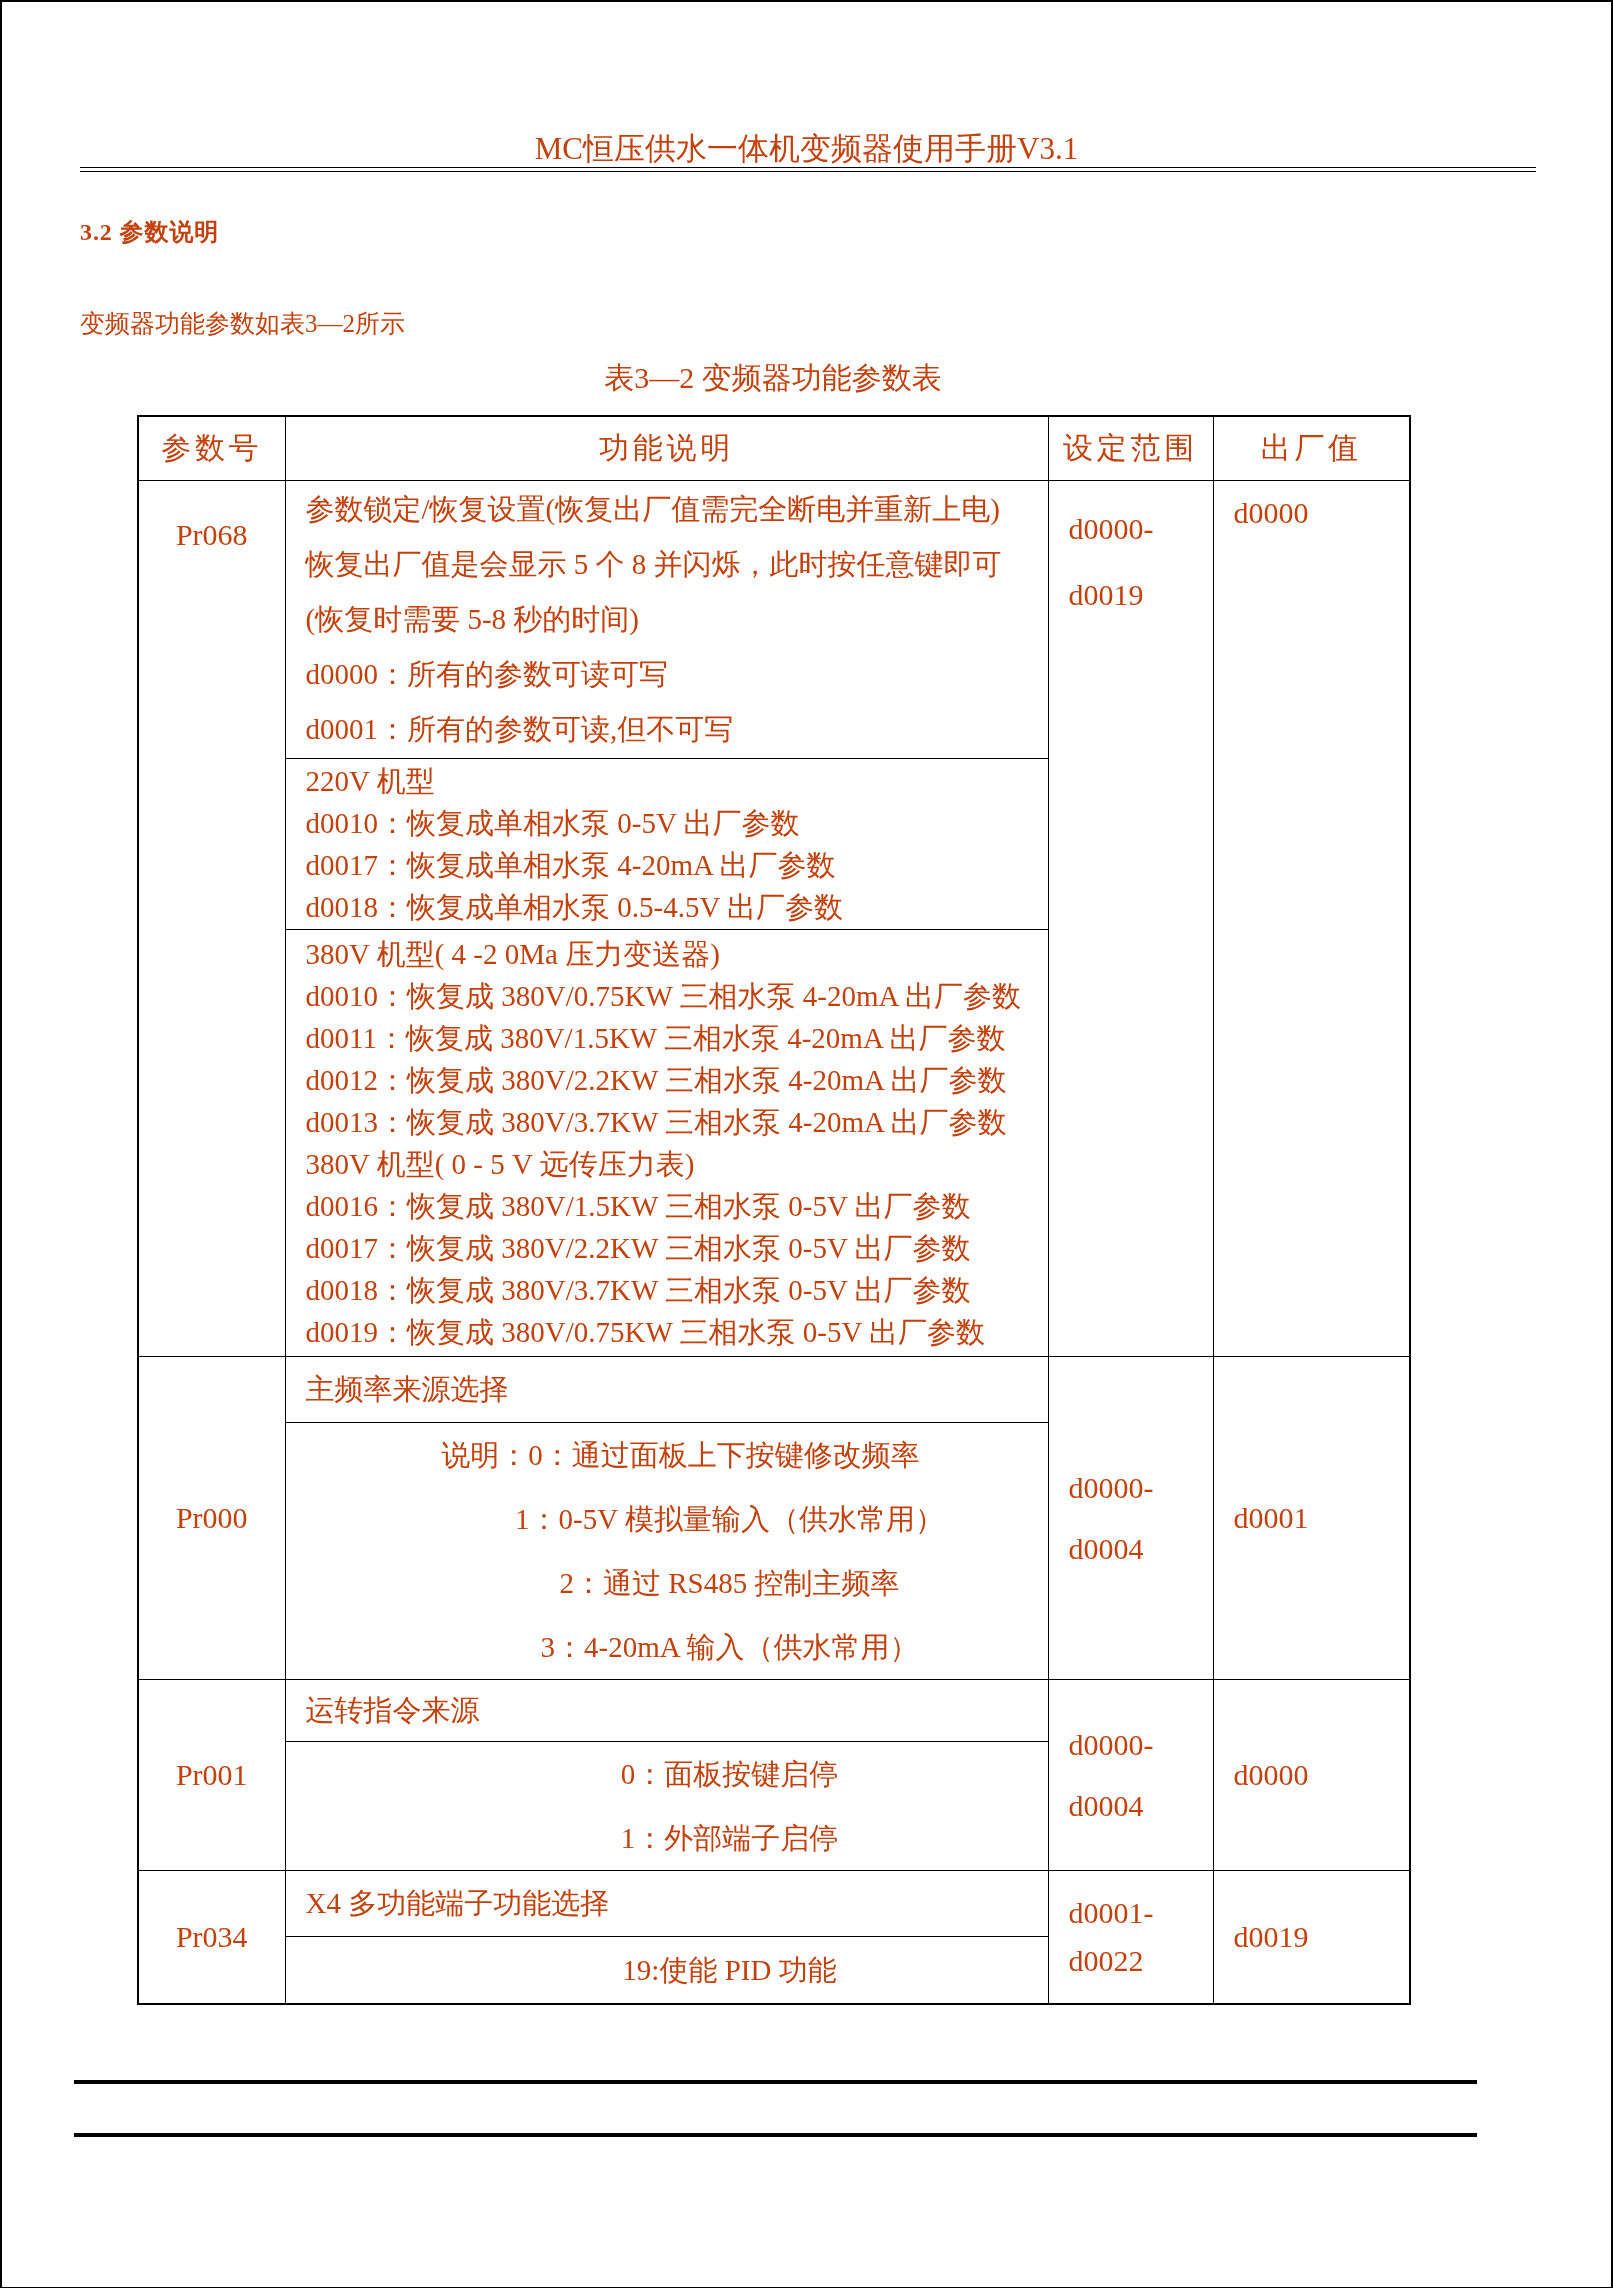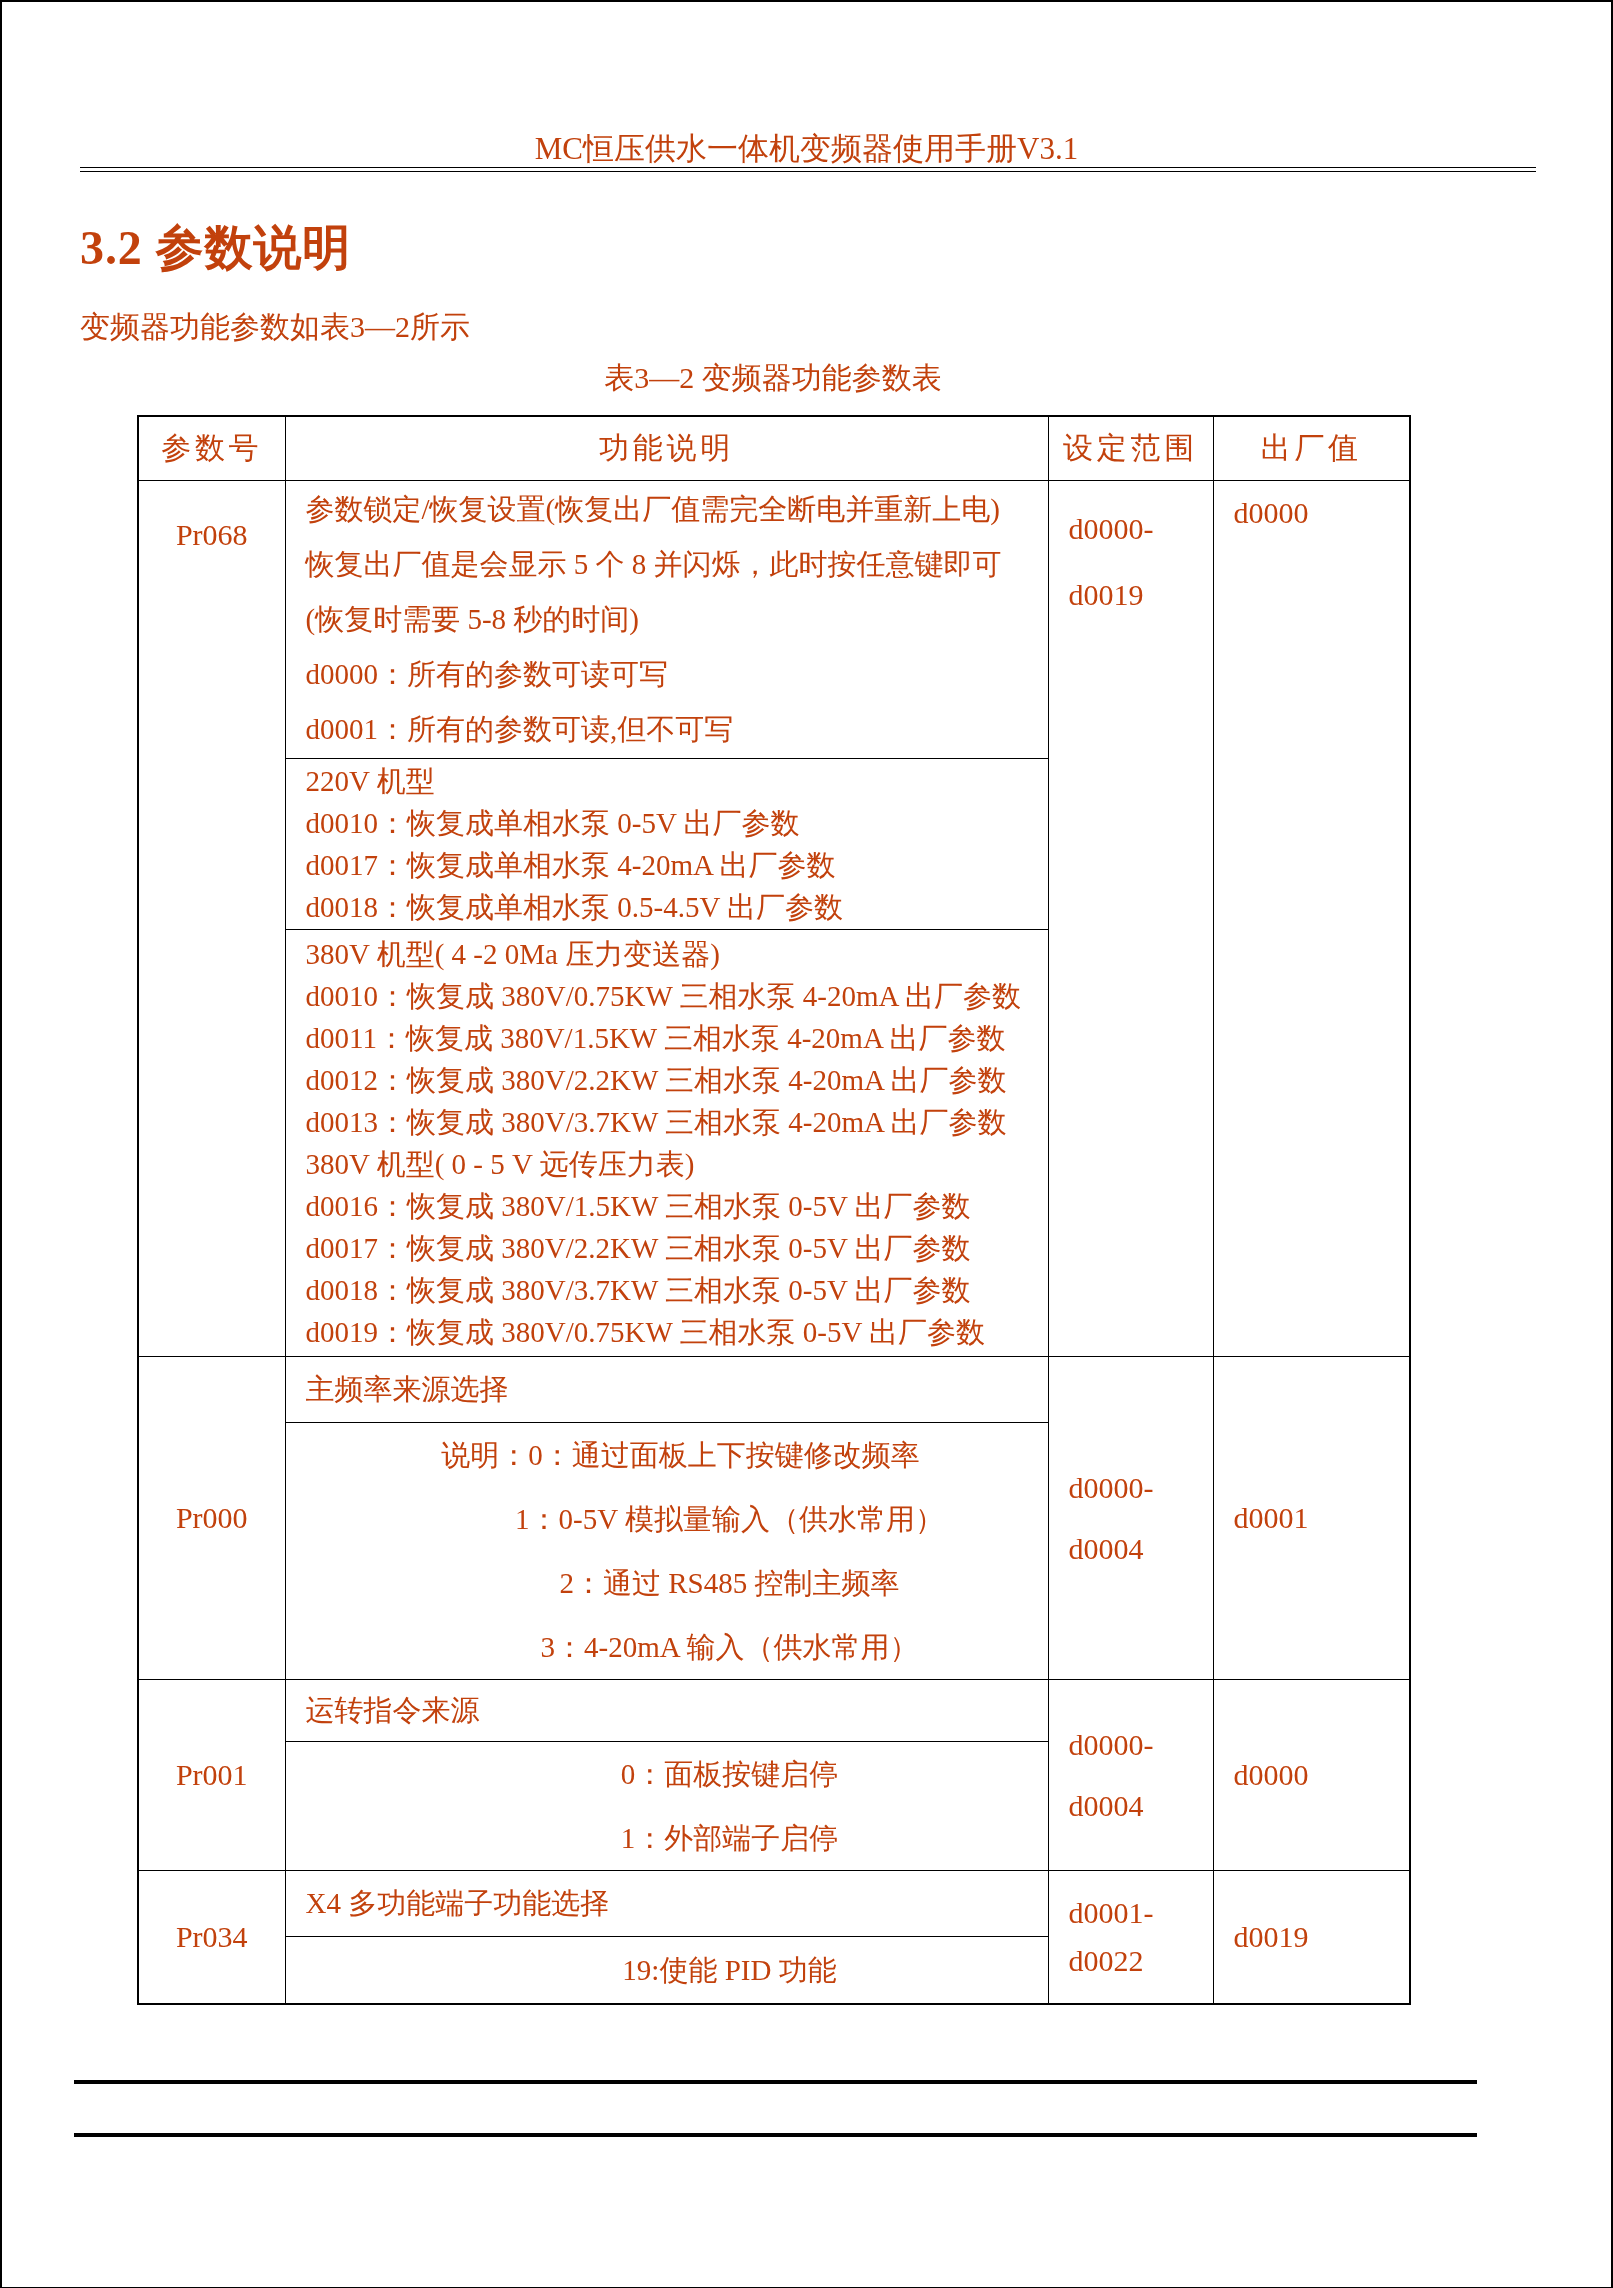--- a/index.html
+++ b/index.html
@@ -26,28 +26,28 @@
     position: absolute;
     top: 165px; left: 78px;
     width: 1456px; height: 2.8px;
     border-top: 1.8px solid #000;
     border-bottom: 1.8px solid #000;
   }
 
   .section-heading {
     position: absolute;
     top: 214px; left: 78px;
-    font-size: 48px;
+    font-size: 24px;
     font-weight: bold;
     letter-spacing: 0.9px;
   }
   .intro-text {
     position: absolute;
     top: 305px; left: 78px;
-    font-size: 30px;
+    font-size: 25px;
   }
   .table-caption {
     position: absolute;
     top: 356px; left: 135px;
     width: 1272px;
     text-align: center;
     font-size: 30px;
   }
 
   table.param-table {

